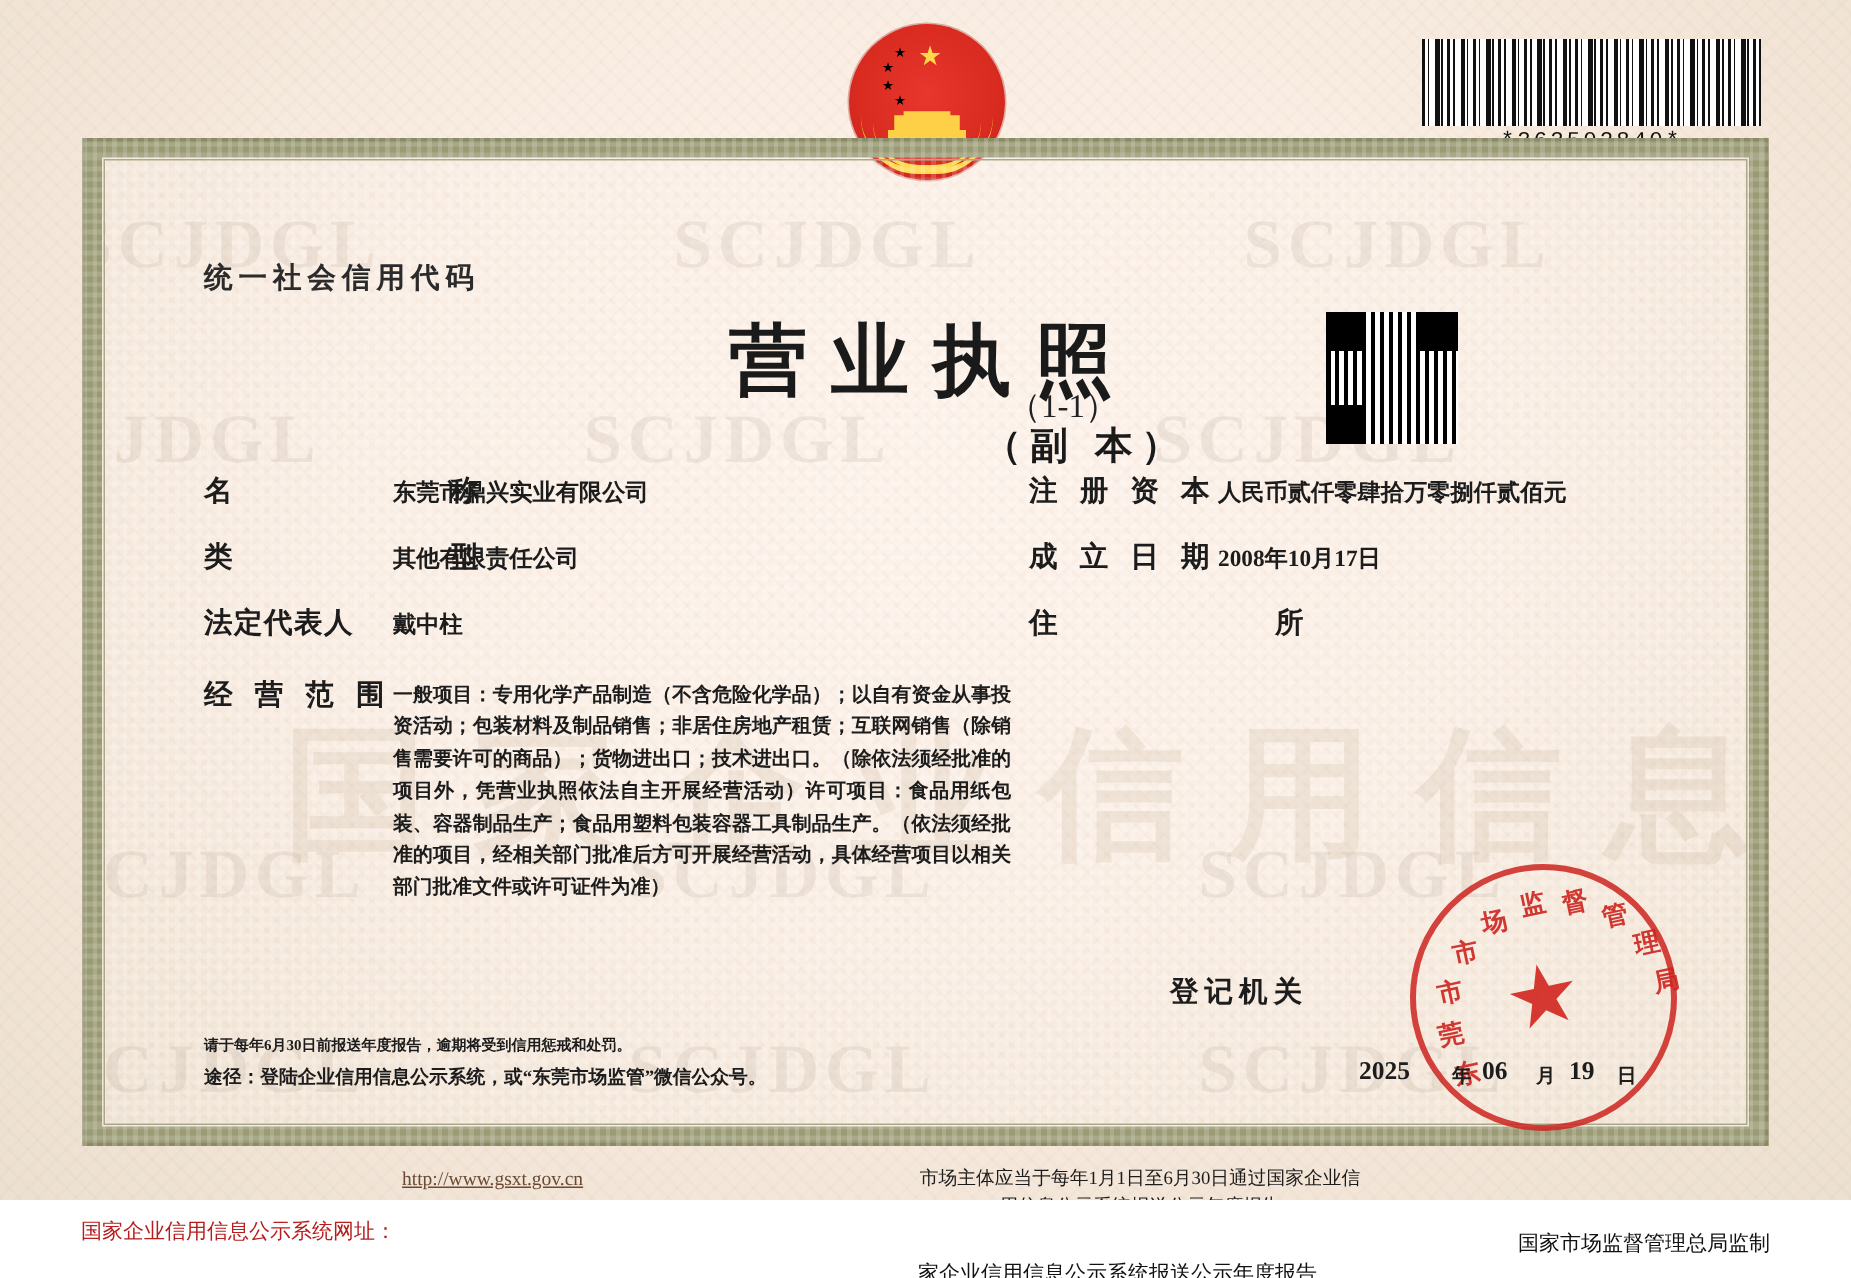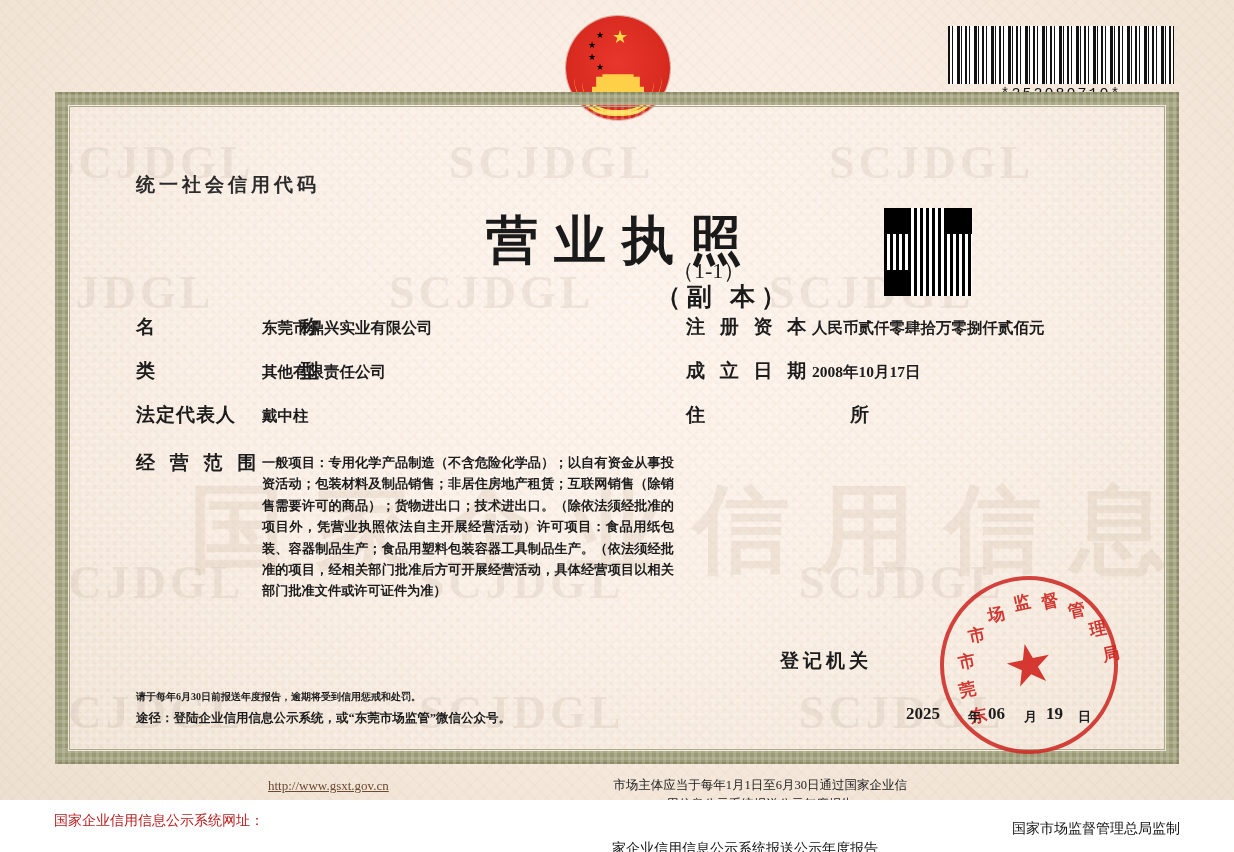--- a/index.html
+++ b/index.html
@@ -227,21 +227,21 @@
   .f-mid{position:absolute;left:612px;top:12px;font-size:14px;color:#111;margin-top:28px;}
   .f-right{position:absolute;right:54px;top:20px;font-size:14px;color:#111;}
 </style>
 </head>
 <body>
 
 <div class="page">
   <div class="paper"></div>
 
   <div class="barcode"></div>
-  <div class="barcode-num">*252080710*</div>
+  <div class="barcode-num">*362502840*</div>
 
   <div class="emblem">
     <span class="star-big">★</span>
     <span class="s1">★</span>
     <span class="s2">★</span>
     <span class="s3">★</span>
     <span class="s4">★</span>
     <div class="gate"></div>
     <div class="cogs"></div>
     <div class="cogs2"></div>

